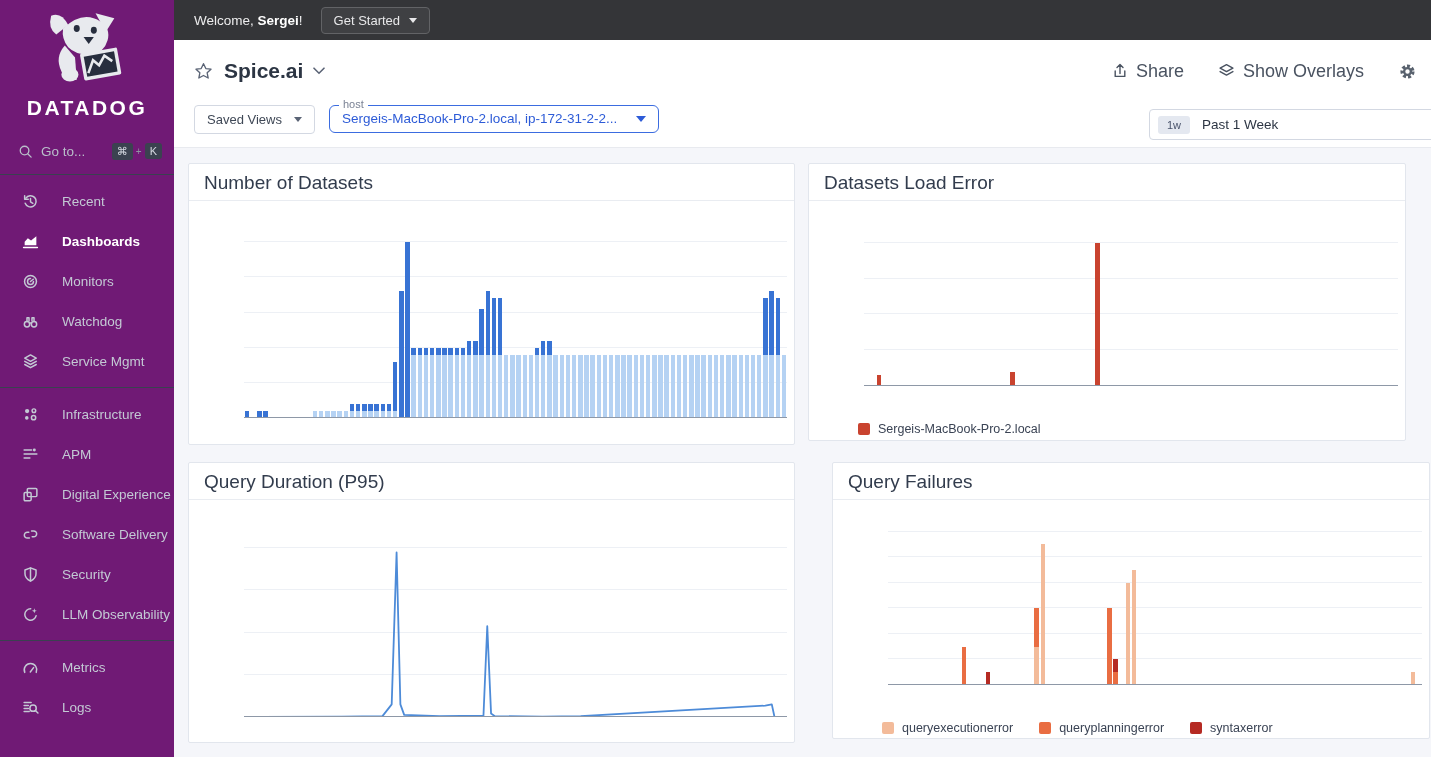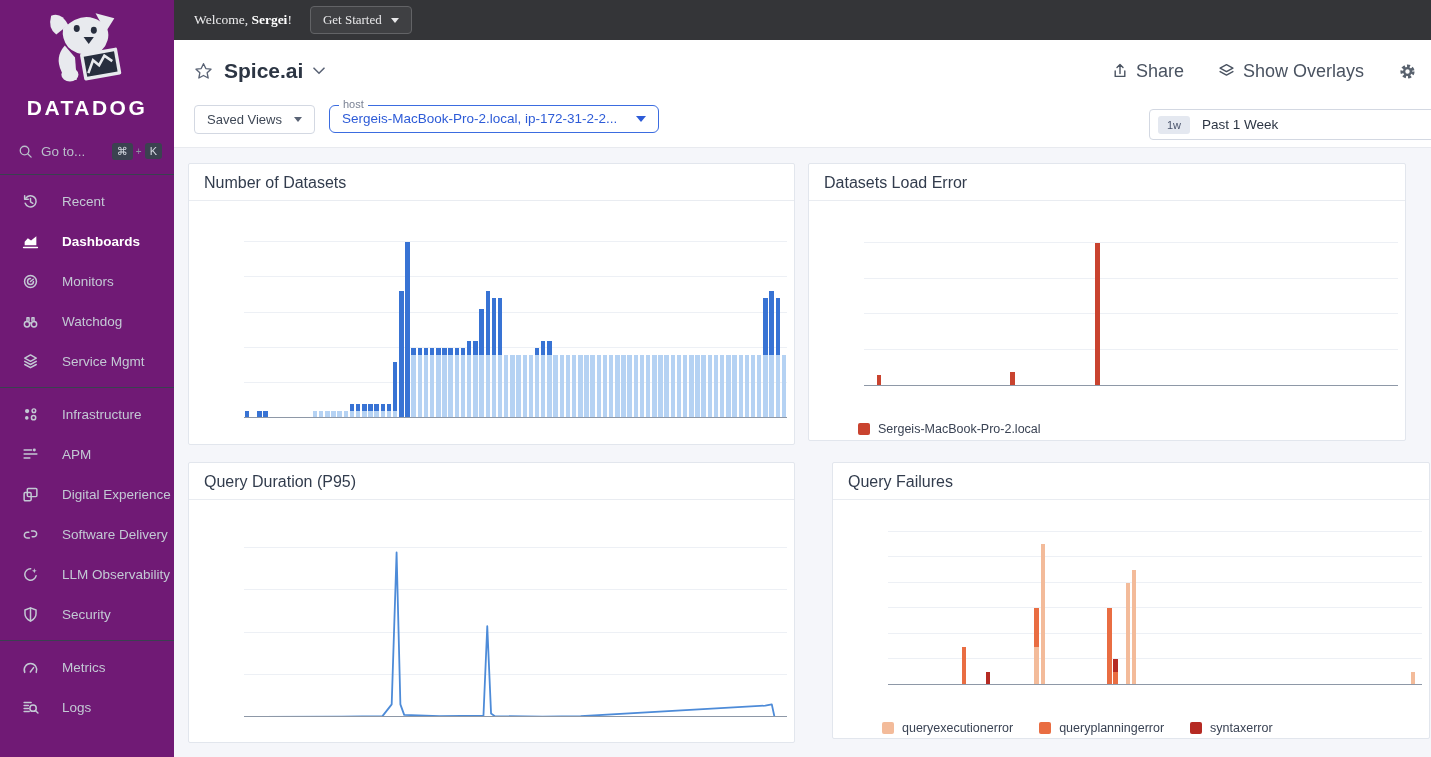--- a/index.html
+++ b/index.html
@@ -16,21 +16,21 @@
   .goto .plus { color:#8f96a3; font-size:10px; }
   .nav-divider { height:1px; background:#3a4150; margin:6px 0; }
   .nav-item { display:flex; align-items:center; gap:23px; height:40px; padding-left:22px; font-size:13.5px; cursor:pointer; color:#c3c9d4; }
   .nav-item.active { color:#ffffff; font-weight:bold; }
   .nav-item svg { width:17px; height:17px; flex:none; }
   .s { fill:none; stroke:currentColor; stroke-width:1.4; stroke-linecap:round; stroke-linejoin:round; }
 
   
   .main { flex:1; display:flex; flex-direction:column; position:relative; }
 
-  .topbar { height:40px; background:#343538; display:flex; align-items:center; padding-left:20px; gap:18px; color:#ededee; font-size:13.5px;font-family:Liberation Serif, serif; }
+  .topbar { height:40px; background:#343538; display:flex; align-items:center; padding-left:20px; gap:18px; color:#ededee; font-size:13.5px; }
   .topbar b { color:#fff; }
   .btn-get-started { display:flex; align-items:center; gap:9px; background:#3f4043; border:1px solid #626366; border-radius:4px; color:#e8e8ea; font-size:13px; padding:5px 12px; cursor:pointer; font-family:inherit; }
   .caret { width:0; height:0; border-left:4px solid transparent; border-right:4px solid transparent; border-top:5px solid currentColor; display:inline-block; }
 
   .header { background:#fff; height:108px; border-bottom:1px solid #e8eaef; position:relative; padding:0 0 0 20px; }
   .hrow1 { display:flex; align-items:center; height:62px; padding-right:14px; }
   .title { font-size:21px; font-weight:600; color:#2c3543; margin:0 10px 0 11px; }
   .h-actions { margin-left:auto; display:flex; align-items:center; gap:34px; color:#4a5361; font-size:18px; }
   .h-action { display:flex; align-items:center; gap:8px; cursor:pointer; }
   .hrow2 { display:flex; align-items:center; height:34px; }
@@ -40,21 +40,21 @@
   .host-label { position:absolute; top:-8px; left:9px; background:#fff; padding:0 4px; font-size:11px; color:#7a8294; }
   .host-value { color:#2d5bd7; font-size:13.5px; }
   .host-select .caret { color:#2d5bd7; border-left-width:5px; border-right-width:5px; border-top-width:6px; margin-left:auto; }
   .time-box { position:absolute; right:-2px; top:69px; width:284px; height:31px; border:1px solid #d3d8e2; border-radius:4px 0 0 4px; background:#fff; display:flex; align-items:center; gap:12px; padding-left:8px; cursor:pointer; }
   .time-badge { background:#e4e8f0; border-radius:3px; padding:3px 9px; font-size:11px; color:#49536b; }
   .time-text { font-size:13.5px; color:#2c3543; }
 
   
   .content { flex:1; position:relative; background:#f5f6fa; }
   .panel { position:absolute; background:#fff; border:1px solid #e2e6ed; border-radius:2px; }
-  .panel-title { height:37px; line-height:37px; padding-left:15px; font-size:16px; font-weight:500; color:#323c4d; border-bottom:1px solid #e9ecf1; }
+  .panel-title { height:37px; line-height:37px; padding-left:15px; font-size:19px; font-weight:500; color:#323c4d; border-bottom:1px solid #e9ecf1; }
   .chart { position:relative; margin:6px 7px 0 55px; }
   .plot { position:relative; width:100%; overflow:hidden; }
   .gridline { position:absolute; left:-6px; right:0; height:1px; background:#edf0f5; }
   .baseline { position:absolute; left:-6px; right:0; bottom:-1px; height:2px; background:#8e98a7; z-index:3; }
   .bar { position:absolute; z-index:2; }
   .legend { display:flex; align-items:flex-start; gap:26px; margin:36px 0 0 -6px; }
   .legend-item { display:flex; align-items:center; gap:8px; font-size:12.5px; color:#3a4354; }
   .swatch { width:12px; height:12px; border-radius:2px; flex:none; }
   .linesvg { position:absolute; inset:0; width:100%; height:100%; z-index:2; }
 </style>
@@ -187,34 +187,34 @@
             <svg viewBox="0 0 16 16" width="17" height="17">
               <path class="s" d="M9 4.6h2a2.8 2.8 0 1 1 0 5.6H9.6"></path>
               <path class="s" d="M7 11.4H5a2.8 2.8 0 1 1 0-5.6h1.4"></path>
             </svg>
           </span>
           <span>Software Delivery</span>
         </div>
         <div class="nav-item">
           <span style="display: flex;">
             <svg viewBox="0 0 16 16" width="17" height="17">
+              <path class="s" d="M8 1.8l5.2 1.9v3.6c0 3.6-2.6 5.6-5.2 6.9-2.6-1.3-5.2-3.3-5.2-6.9V3.7z"></path>
+              <path class="s" d="M8 1.8v12.4"></path>
+            </svg>
+          </span>
+          <span>Security</span>
+        </div>
+        <div class="nav-item">
+          <span style="display: flex;">
+            <svg viewBox="0 0 16 16" width="17" height="17">
               <path class="s" d="M13.3 9.1A5.4 5.4 0 1 1 8.2 2.6"></path>
               <path d="M11.6 2.2l.6 1.7 1.7.6-1.7.6-.6 1.7-.6-1.7-1.7-.6 1.7-.6z" fill="currentColor"></path>
             </svg>
           </span>
           <span>LLM Observability</span>
-        </div>
-        <div class="nav-item">
-          <span style="display: flex;">
-            <svg viewBox="0 0 16 16" width="17" height="17">
-              <path class="s" d="M8 1.8l5.2 1.9v3.6c0 3.6-2.6 5.6-5.2 6.9-2.6-1.3-5.2-3.3-5.2-6.9V3.7z"></path>
-              <path class="s" d="M8 1.8v12.4"></path>
-            </svg>
-          </span>
-          <span>Security</span>
         </div>
         <div class="nav-divider"></div>
         <div class="nav-item">
           <span style="display: flex;">
             <svg viewBox="0 0 16 16" width="17" height="17">
               <path class="s" d="M2.6 12.6a5.9 5.9 0 1 1 10.8 0"></path>
               <path class="s" d="M7.8 12.2l3.1-4.1"></path>
             </svg>
           </span>
           <span>Metrics</span>

